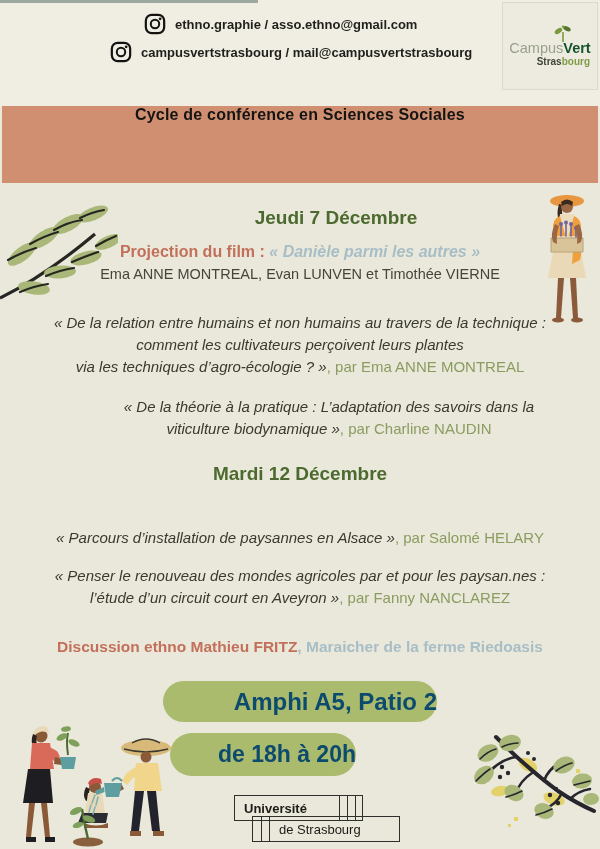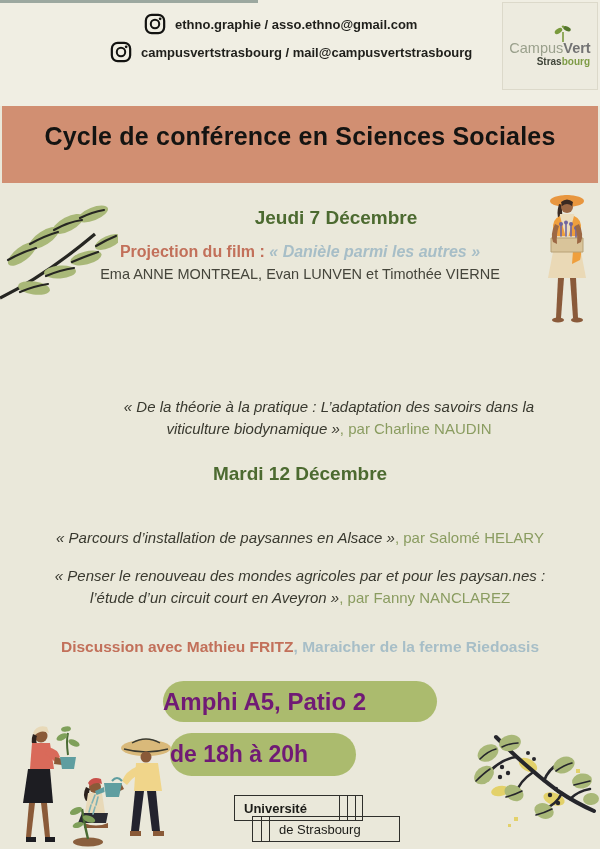--- a/index.html
+++ b/index.html
@@ -16,48 +16,48 @@
   .assoc-sub{color:#1f8784;font-weight:bold;font-size:10.5px;letter-spacing:.4px;line-height:12px;}
   .assoc-city{color:#1f8784;font-weight:bold;font-size:11.5px;letter-spacing:1.6px;line-height:13px;}
   .contact-row{position:absolute;display:flex;align-items:center;gap:9px;color:#1f1f1b;font-size:13px;font-weight:700;white-space:nowrap;}
   .contact-row.r1{top:13px;left:144px;}
   .contact-row.r2{top:41px;left:110px;}
   .cv-card{position:absolute;top:2px;right:2px;width:94px;height:86px;background:#edebdf;border:1px solid #dcd9ca;
     display:flex;flex-direction:column;align-items:center;justify-content:center;}
   .cv-sprout{margin-bottom:-2px;margin-left:26px;}
   .cv-name{font-size:14.5px;line-height:15px;white-space:nowrap;}
   .cv-word1{color:#9aa08c;}
-  .cv-word2{color:#737373;font-weight:bold;}
+  .cv-word2{color:#14532d;font-weight:bold;}
   .cv-city{font-size:10px;line-height:11px;align-self:flex-end;padding-right:7px;white-space:nowrap;}
   .cv-city-a{color:#41463a;font-weight:bold;}
   .cv-city-b{color:#7f9c47;font-weight:bold;}
   
   .banner{position:absolute;top:106px;left:2px;width:596px;height:77px;background:#d18f72;text-align:center;color:#141412;}
-  .banner-title{font-size:25px;font-weight:800;margin-top:16px;white-space:nowrap;letter-spacing:.2px;}
+  .banner-title{font-size:16px;font-weight:800;margin-top:0;white-space:nowrap;letter-spacing:.2px;}
   .banner-subtitle{font-size:18px;font-weight:800;margin-top:4px;white-space:nowrap;}
   
   .date-heading{position:absolute;width:600px;text-align:center;color:#4c6a30;font-size:19px;font-weight:800;white-space:nowrap;}
   .h-jeudi{top:207px;margin-left:36px;}
   .h-mardi{top:463px;}
   .film-line{position:absolute;top:243px;width:600px;text-align:center;font-size:16px;white-space:nowrap;}
   .film-label{color:#c2705a;font-weight:800;}
   .film-title{color:#a7bec7;font-style:italic;font-weight:600;}
   .film-credits{position:absolute;top:266px;width:600px;text-align:center;font-size:14.5px;color:#45453b;white-space:nowrap;}
   .talk{position:absolute;width:600px;text-align:center;font-size:15px;line-height:22px;color:#39392f;font-style:italic;}
   .talk div{white-space:nowrap;}
   .talk .by{font-style:normal;color:#8a9c60;}
   .t1{top:312px;}
   .t2{top:396px;margin-left:29px;}
   .t3{top:527px;}
   .t4{top:565px;}
   .discussion{position:absolute;top:638px;width:600px;text-align:center;font-size:15.5px;white-space:nowrap;}
   .disc-bold{color:#c2705a;font-weight:800;}
   .disc-rest{color:#a7bec7;font-weight:600;}
   
-  .pill{position:absolute;background:#abbb6e;border-radius:22px;color:#701a75;font-weight:800;text-align:left;white-space:nowrap;}
+  .pill{position:absolute;background:#abbb6e;border-radius:22px;color:#0c4a6e;font-weight:800;text-align:right;white-space:nowrap;}
   .pill-location{top:681px;left:163px;width:274px;height:41px;line-height:41px;font-size:24px;}
   .pill-time{top:733px;left:170px;width:186px;height:43px;line-height:43px;font-size:23px;}
   
   .unistra{position:absolute;top:795px;left:234px;width:146px;height:50px;}
   .u-box{position:absolute;border:1.5px solid #2f2f2b;font-size:13px;color:#1c1c18;display:flex;align-items:center;background:transparent;}
   .u-box1{top:0;left:0;width:118px;height:24px;font-weight:bold;padding-left:9px;}
   .u-box2{top:21px;left:18px;width:120px;height:24px;padding-left:26px;}
   .u-vline{position:absolute;top:0;bottom:0;width:0;border-left:1.5px solid #2f2f2b;}
   
   .ill{position:absolute;}
@@ -114,39 +114,44 @@
   </div>
 
   <div class="date-heading h-jeudi">Jeudi 7 Décembre</div>
 
   <div class="film-line">
     <span class="film-label">Projection du film :</span>
     <span class="film-title">« Danièle parmi les autres »</span>
   </div>
   <div class="film-credits">Ema ANNE MONTREAL, Evan LUNVEN et Timothée VIERNE</div>
 
+  <div class="talk t1">
+    <div>« De la relation entre humains et non humains au travers de la technique :</div>
+    <div>comment les cultivateurs perçoivent leurs plantes</div>
+    <div><span>via les techniques d’agro-écologie ? »</span><span class="by">, par Ema ANNE MONTREAL</span></div>
+  </div>
 
   <div class="talk t2">
     <div>« De la théorie à la pratique : L’adaptation des savoirs dans la</div>
     <div><span>viticulture biodynamique »</span><span class="by">, par Charline NAUDIN</span></div>
   </div>
 
   <div class="date-heading h-mardi">Mardi 12 Décembre</div>
 
   <div class="talk t3">
     <div><span>« Parcours d’installation de paysannes en Alsace »</span><span class="by">, par Salomé HELARY</span></div>
   </div>
 
   <div class="talk t4">
     <div>« Penser le renouveau des mondes agricoles par et pour les paysan.nes :</div>
     <div><span>l’étude d’un circuit court en Aveyron »</span><span class="by">, par Fanny NANCLAREZ</span></div>
   </div>
 
   <div class="discussion">
-    <span class="disc-bold">Discussion avec Mathieu FRITZ</span><span class="disc-rest">, Maraicher de la ferme Riedoasis</span>
+    <span class="disc-bold">Discussion ethno Mathieu FRITZ</span><span class="disc-rest">, Maraicher de la ferme Riedoasis</span>
   </div>
 
   <div class="pill pill-location">Amphi A5, Patio 2</div>
   <div class="pill pill-time">de 18h à 20h</div>
 
   <div class="unistra">
     <div class="u-box u-box1">
       <span>Université</span>
       <div class="u-vline" style="right:22px;"></div>
       <div class="u-vline" style="right:14px;"></div>

